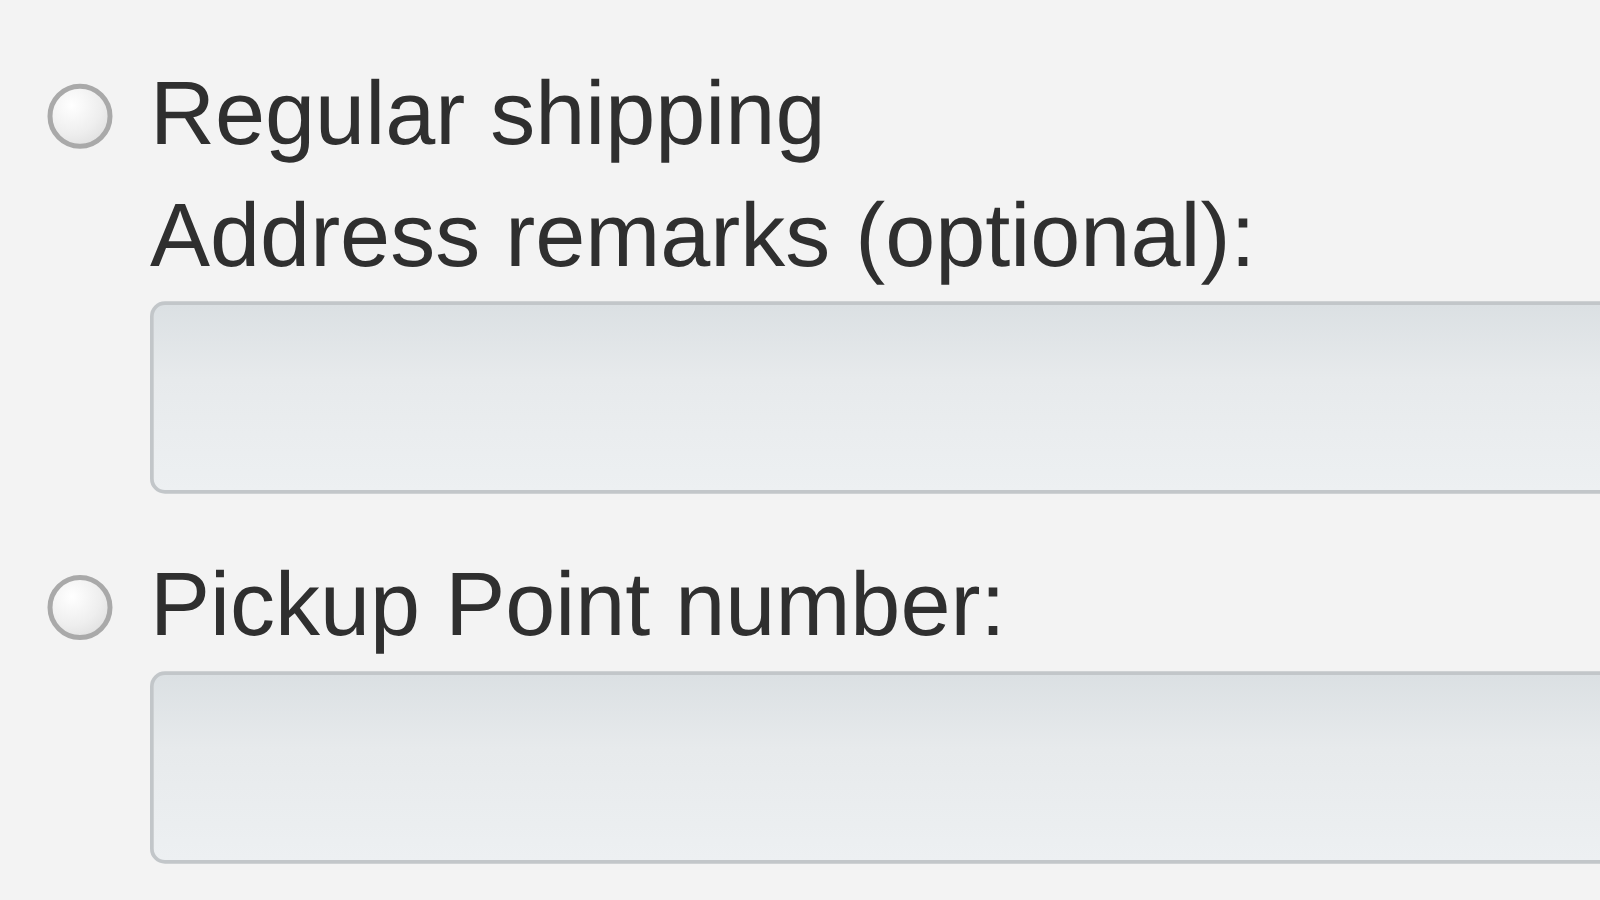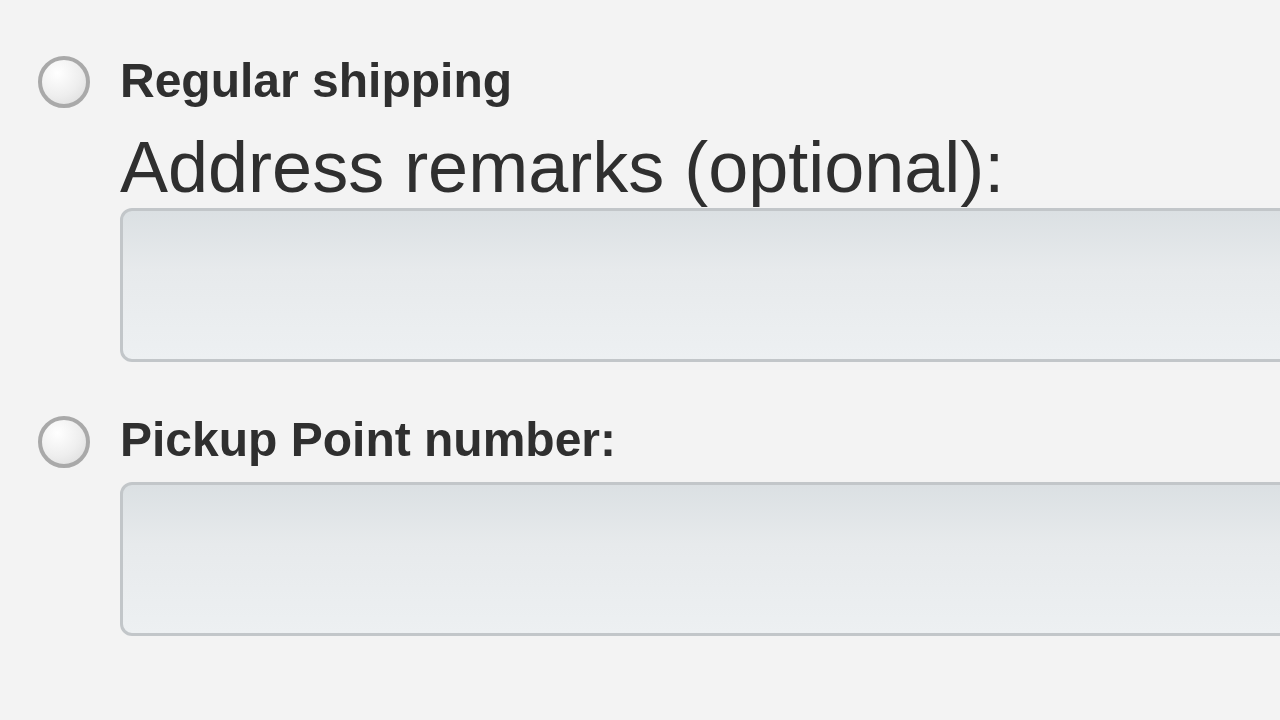--- a/index.html
+++ b/index.html
@@ -32,30 +32,30 @@
       height: 52px;
       border: 4px solid #a9a9a9;
       border-radius: 50%;
       background: radial-gradient(circle at 35% 30%, #ffffff 0%, #eeeeee 55%, #d9d9d9 100%);
       cursor: pointer;
       flex-shrink: 0;
       margin-right: 30px;
       margin-top: 2px;
     }
     .radio-label {
-      font-size: 48px;
-      font-weight: 700;
+      font-size: 72px;
+      font-weight: 400;
       color: #2f2f2f;
       line-height: 1.05;
       text-align: right;
     }
     .sub-label-row {
       padding-left: 82px;
       margin-top: 22px;
-      margin-bottom: 2px;
+      margin-bottom: 14px;
     }
     .sub-label {
       font-size: 72px;
       font-weight: 400;
       color: #2f2f2f;
       line-height: 1.05;
     }
     .input-wrap {
       padding-left: 82px;
     }

